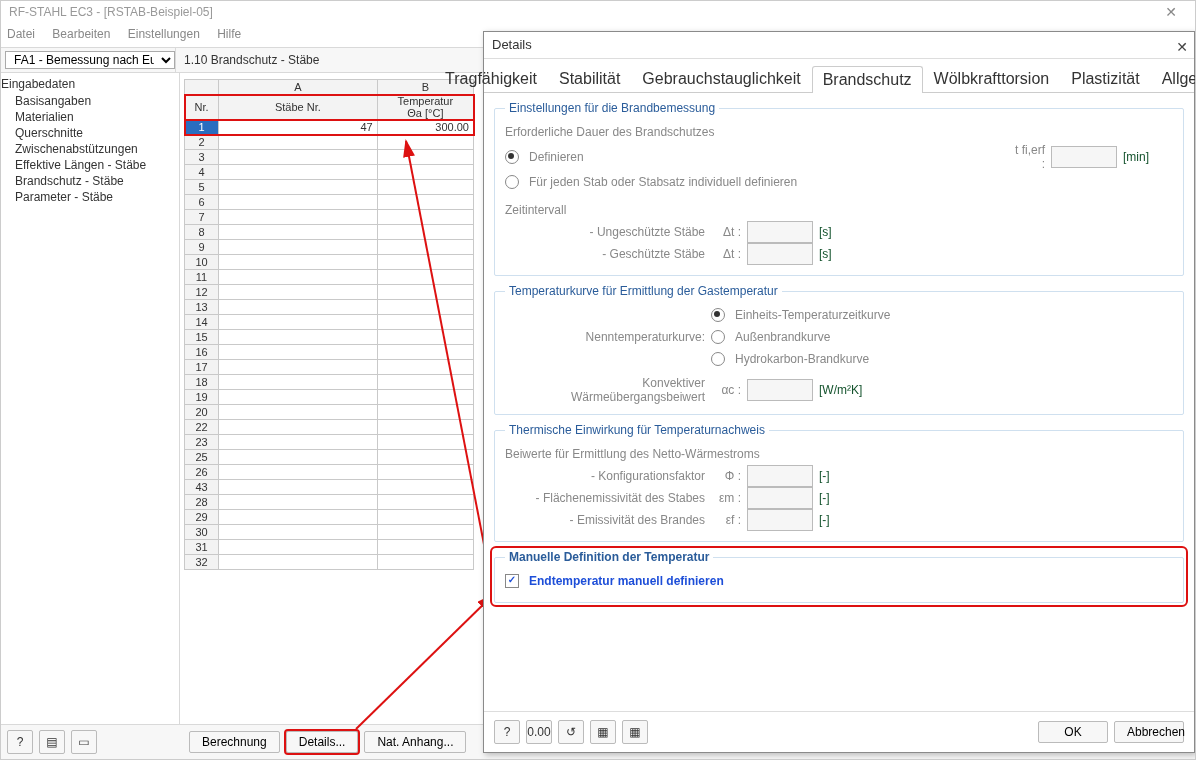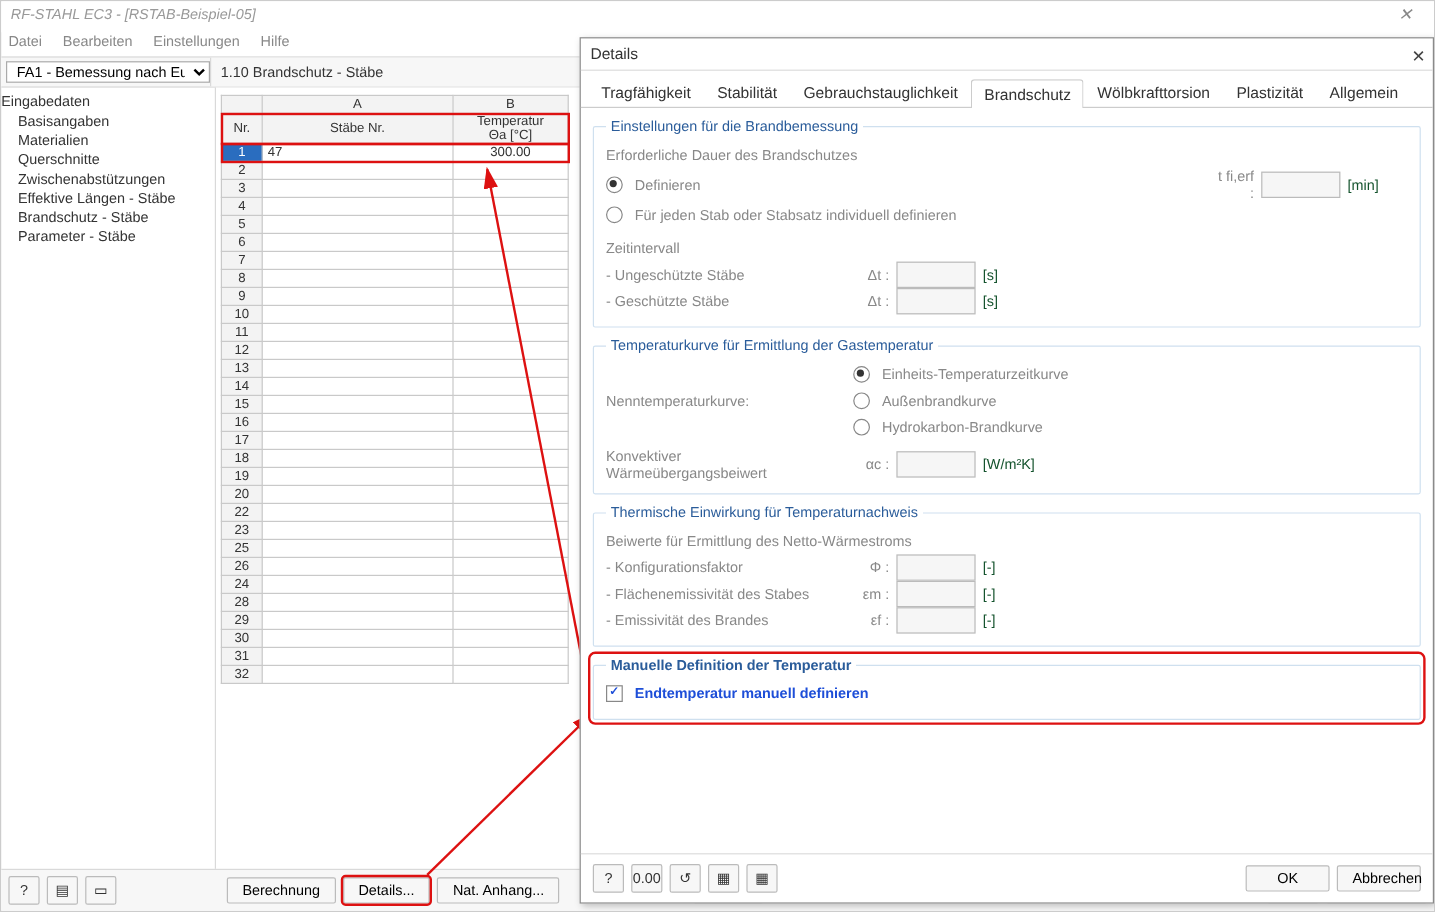--- a/index.html
+++ b/index.html
@@ -1,57 +1,57 @@
 <!DOCTYPE html>
 <html><head>
 <meta charset="utf-8">
 <style>
   html,body{margin:0;padding:0;font-family:"Segoe UI",Tahoma,sans-serif;font-size:12px;color:#333;background:#f0f0f0;}
   .app{width:1196px;height:760px;position:relative;background:#fff;border:1px solid #ccc;box-sizing:border-box;overflow:hidden;}
   
-  .titlebar{height:22px;background:#fff;color:#999;padding:4px 8px 0 8px;font-size:12px;position:relative;font-style:italic;}
+  .titlebar{height:22px;background:#fff;color:#999;padding:4px 8px 0 8px;font-size:12px;position:relative;}
   .titlebar .close{position:absolute;right:4px;top:0;width:40px;height:22px;text-align:center;font-size:14px;color:#888;line-height:22px;}
   .menubar{height:20px;padding:0 6px;color:#888;}
   .menubar span{margin-right:14px;}
   .toolbar-row{display:flex;align-items:center;border-bottom:1px solid #d9d9d9;border-top:1px solid #d9d9d9;background:#f7f7f7;height:24px;}
   .fa-select{width:170px;height:18px;font-size:12px;border:1px solid #aaa;margin-left:4px;padding:0 4px;background:#fff;}
   .panel-title{flex:1;padding-left:8px;color:#333;background:#f7f7f7;border-left:1px solid #d9d9d9;height:24px;line-height:24px;}
   
   .main{display:flex;height:calc(100% - 100px);}
   .sidebar{width:178px;border-right:1px solid #d9d9d9;padding:4px 0;}
   .tree-root{color:#333;}
   .tree-root .root{margin-bottom:2px;}
   .tree-root .item{padding:1px 0 1px 14px;}
   .content{flex:1;position:relative;background:#fff;padding:6px 4px;}
   
   table.grid{border-collapse:collapse;width:290px;background:#fff;}
   table.grid th,table.grid td{border:1px solid #c9c9c9;font-size:11px;text-align:center;height:14px;padding:0 4px;}
   table.grid th{background:#f3f3f3;font-weight:normal;}
   table.grid .rowhead{background:#f3f3f3;width:26px;}
   table.grid .rowhead.sel{background:#2a6dbf;color:#fff;}
-  table.grid td.al{text-align:left;}
-  table.grid td.ar{}
+  table.grid td.al{text-align:right;}
+  table.grid td.ar{text-align:right;}
   .hl-red{outline:2px solid #d11;outline-offset:-1px;}
   
   .bottombar{position:absolute;bottom:0;left:0;right:0;height:34px;border-top:1px solid #d9d9d9;background:#f7f7f7;display:flex;align-items:center;padding:0 6px;gap:6px;}
   .icon-btn{width:24px;height:22px;border:1px solid #bbb;background:#f7f7f7;display:inline-flex;align-items:center;justify-content:center;border-radius:2px;}
   .btn{height:22px;border:1px solid #bbb;background:#f7f7f7;padding:0 12px;border-radius:2px;font-size:12px;}
   .btn.hl{outline:2px solid #d11;}
   
   .dialog{position:absolute;left:482px;top:30px;width:710px;height:720px;background:#fff;border:1px solid #8a8a8a;box-shadow:2px 2px 6px rgba(0,0,0,.25);display:flex;flex-direction:column;}
   .dlg-title{height:26px;line-height:26px;padding:0 8px;border-bottom:1px solid #ddd;color:#333;font-size:13px;position:relative;}
   .dlg-title .x{position:absolute;right:6px;top:2px;font-size:14px;color:#444;}
-  .tabs{display:flex;border-bottom:1px solid #ccc;padding:6px 7px 0 6px;gap:0;font-size:13px;}
+  .tabs{display:flex;border-bottom:1px solid #ccc;padding:6px 7px 0 6px;gap:0;font-size:16px;justify-content:center;}
   .tab{padding:4px 10px;border:1px solid transparent;border-bottom:none;color:#333;cursor:default;}
   .tab.active{border-color:#ccc;background:#fff;border-top-left-radius:3px;border-top-right-radius:3px;position:relative;top:1px;}
   .dlg-body{flex:1;padding:8px 10px;overflow:hidden;position:relative;}
   fieldset{border:1px solid #cfe0ef;border-radius:2px;margin:0 0 8px 0;padding:6px 10px 10px 10px;}
   legend{color:#2a5c9a;font-size:12px;padding:0 4px;}
   .row{display:flex;align-items:center;gap:6px;min-height:22px;color:#888;font-size:12px;}
-  .row label{flex:0 0 200px;}
+  .row label{flex:0 0 200px;text-align:right;}
   .sym{width:30px;text-align:right;color:#888;}
   .spin{width:60px;height:18px;border:1px solid #bbb;background:#f6f6f6;}
   .unit{color:#14532d;width:50px;}
   .radio,.check{width:12px;height:12px;border:1px solid #888;display:inline-block;vertical-align:middle;margin-right:4px;}
   .radio{border-radius:50%;}
   .radio.sel::after{content:"";display:block;width:6px;height:6px;background:#333;border-radius:50%;margin:2px;}
   .check.sel::after{content:"✓";display:block;font-size:10px;line-height:10px;text-align:center;}
   .dlg-footer{height:40px;border-top:1px solid #ddd;display:flex;align-items:center;padding:0 10px;gap:6px;}
   .dlg-footer .spacer{flex:1;}
   .field-hl{outline:2px solid #d11;outline-offset:2px;font-weight:bold;}
@@ -228,21 +228,21 @@
               <td class="rowhead">25</td>
               <td></td>
               <td></td>
             </tr>
             <tr>
               <td class="rowhead">26</td>
               <td></td>
               <td></td>
             </tr>
             <tr>
-              <td class="rowhead">24</td>
+              <td class="rowhead">43</td>
               <td></td>
               <td></td>
             </tr>
             <tr>
               <td class="rowhead">28</td>
               <td></td>
               <td></td>
             </tr>
             <tr>
               <td class="rowhead">29</td>

